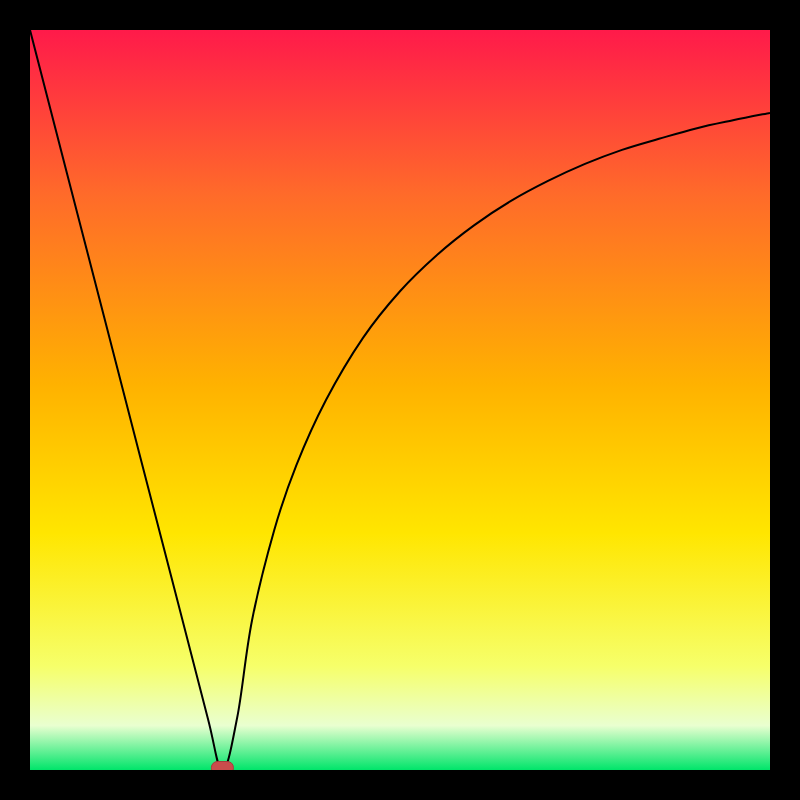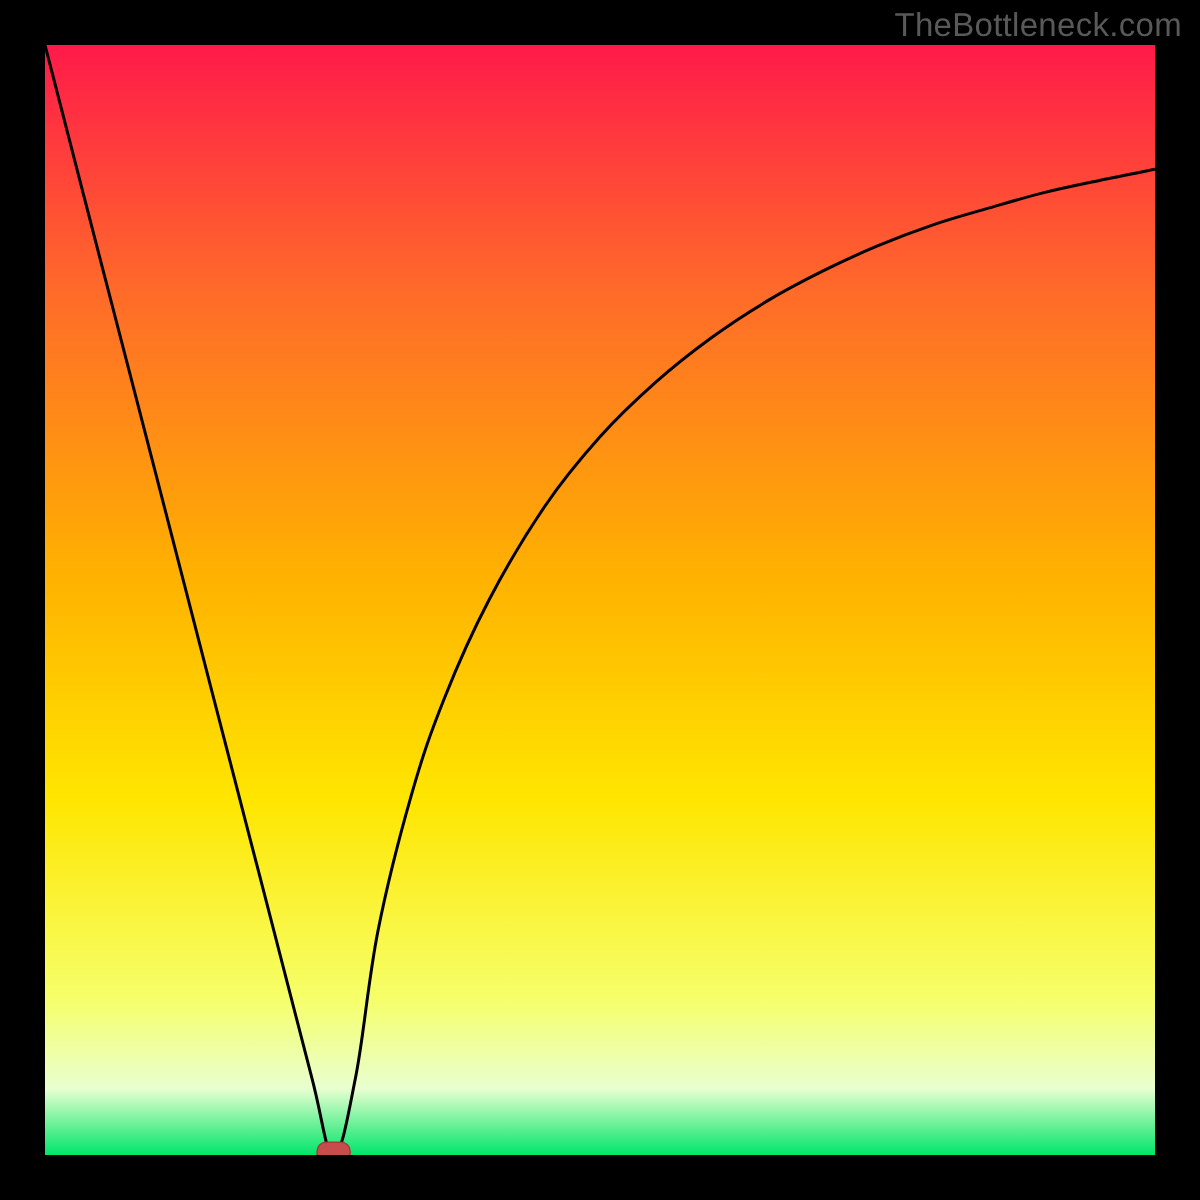--- a/index.html
+++ b/index.html
@@ -32,21 +32,20 @@
     font-size: 22px;
     font-weight: 500;
     letter-spacing: 0.2px;
   }
   svg { display: block; }
 </style>
 </head>
 <body>
 
 <div class="frame">
-  <div class="watermark">TheBottleneck.com</div>
 
   <div class="plot-area">
     <svg id="chart-svg" width="740" height="740" viewBox="0 0 740 740">
       <defs>
         <linearGradient id="bg-grad" x1="0" y1="0" x2="0" y2="1">
             <stop offset="0%" stop-color="#ff1a4a"></stop>
             <stop offset="22%" stop-color="#ff6a2a"></stop>
             <stop offset="48%" stop-color="#ffb200"></stop>
             <stop offset="68%" stop-color="#ffe600"></stop>
             <stop offset="86%" stop-color="#f6ff6a"></stop>

